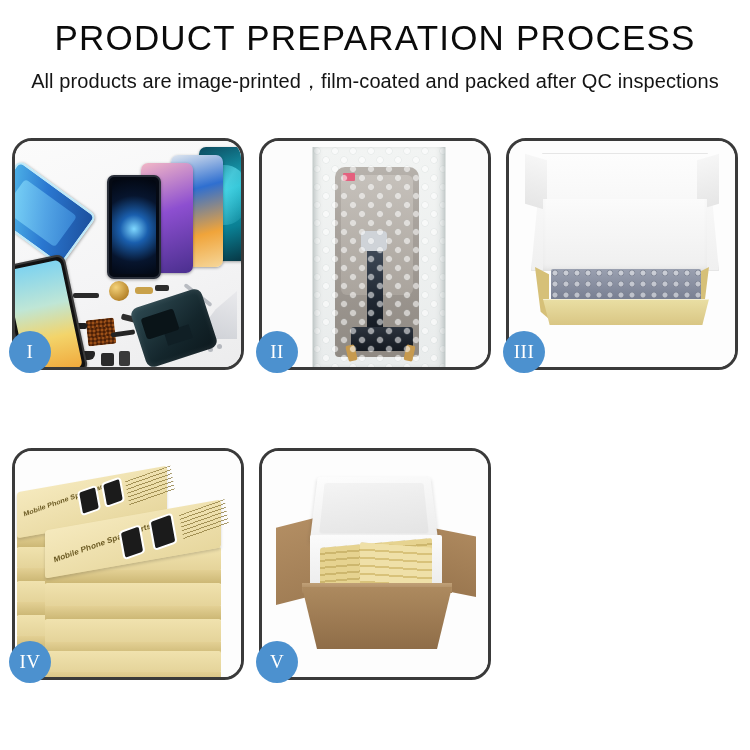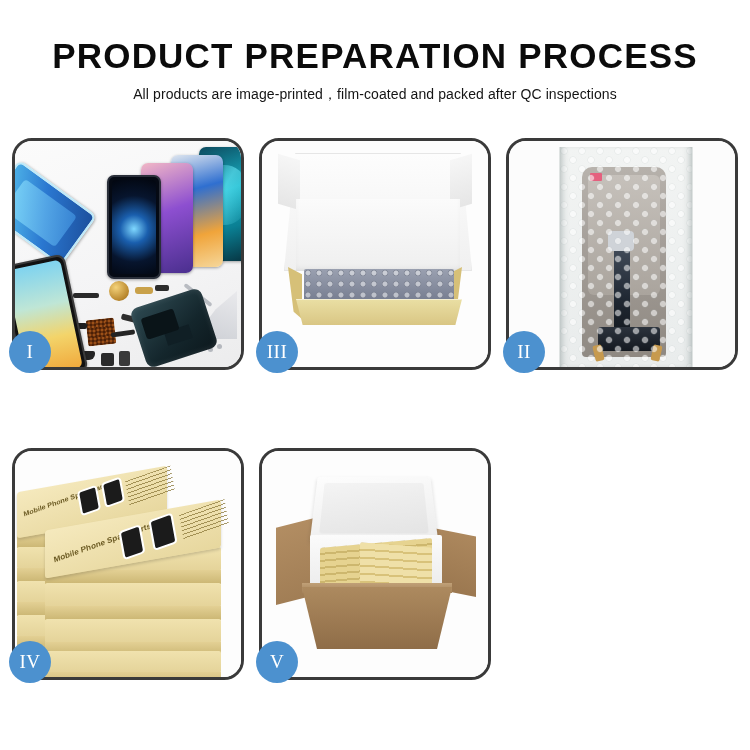--- a/index.html
+++ b/index.html
@@ -7,26 +7,26 @@
     width: 750px; height: 750px;
     background: #ffffff;
     font-family: "Liberation Sans", sans-serif;
     overflow: hidden;
   }
   #page { position: relative; width: 750px; height: 750px; background: #fff; }
 
   
   .header { position: absolute; left: 0; top: 0; width: 750px; text-align: center; }
   .title {
-    font-size: 35px; font-weight: 700; color: #0b0b0b;
-    letter-spacing: 1.2px; line-height: 1; padding-top: 38px;
+    font-size: 35px; font-weight: 400; color: #0b0b0b;
+    letter-spacing: 1.2px; line-height: 1; padding-top: 20px;
     white-space: nowrap;
   }
   .subtitle {
-    font-size: 14px; font-weight: 400; color: #141414;
+    font-size: 20px; font-weight: 400; color: #141414;
     letter-spacing: .1px; padding-top: 13px; white-space: nowrap;
   }
 
   
   .grid {
     position: absolute; left: 12px; top: 138px;
     width: 726px; height: 552px;
     display: grid;
     grid-template-columns: repeat(3, 232px);
     grid-template-rows: repeat(2, 232px);
@@ -350,52 +350,52 @@
         <div class="screws">
             <span></span>
             <span></span>
             <span></span>
           </div>
       </div>
       <div class="badge">I</div>
     </div>
 
     <div class="panel">
-      <div class="photo p3">
-        <div class="lid3"></div>
-        <div class="lidflapL"></div>
-        <div class="lidflapR"></div>
-        <div class="foam3"></div>
-        <div class="tray3"></div>
-        <div class="tray3sideL"></div>
-        <div class="tray3sideR"></div>
-        <div class="wrap3"></div>
-        <div class="tray3front"></div>
-      </div>
-      <div class="badge">III</div>
-    </div>
-
-    <div class="panel">
       <div class="photo p2">
         <div class="bag">
           <div class="lcd"></div>
           <div class="sticker"></div>
           <div class="flexhead"></div>
           <div class="flex"></div>
           <div class="conn"></div>
           <div class="gold g1"></div>
           <div class="gold g2"></div>
           <div class="bubbles"></div>
           <div class="bagedge"></div>
         </div>
       </div>
       <div class="badge">II</div>
     </div>
 
     <div class="panel">
+      <div class="photo p3">
+        <div class="lid3"></div>
+        <div class="lidflapL"></div>
+        <div class="lidflapR"></div>
+        <div class="foam3"></div>
+        <div class="tray3"></div>
+        <div class="tray3sideL"></div>
+        <div class="tray3sideR"></div>
+        <div class="wrap3"></div>
+        <div class="tray3front"></div>
+      </div>
+      <div class="badge">III</div>
+    </div>
+
+    <div class="panel">
       <div class="photo p4">
         <div class="stack">
 
           <div class="sbox" style="left:2px;  top:62px;  width:96px; height:22px;">
               <div class="side"></div>
             </div>
           <div class="sbox" style="left:2px;  top:96px;  width:96px; height:22px;">
               <div class="side"></div>
             </div>
           <div class="sbox" style="left:2px;  top:130px; width:96px; height:22px;">

